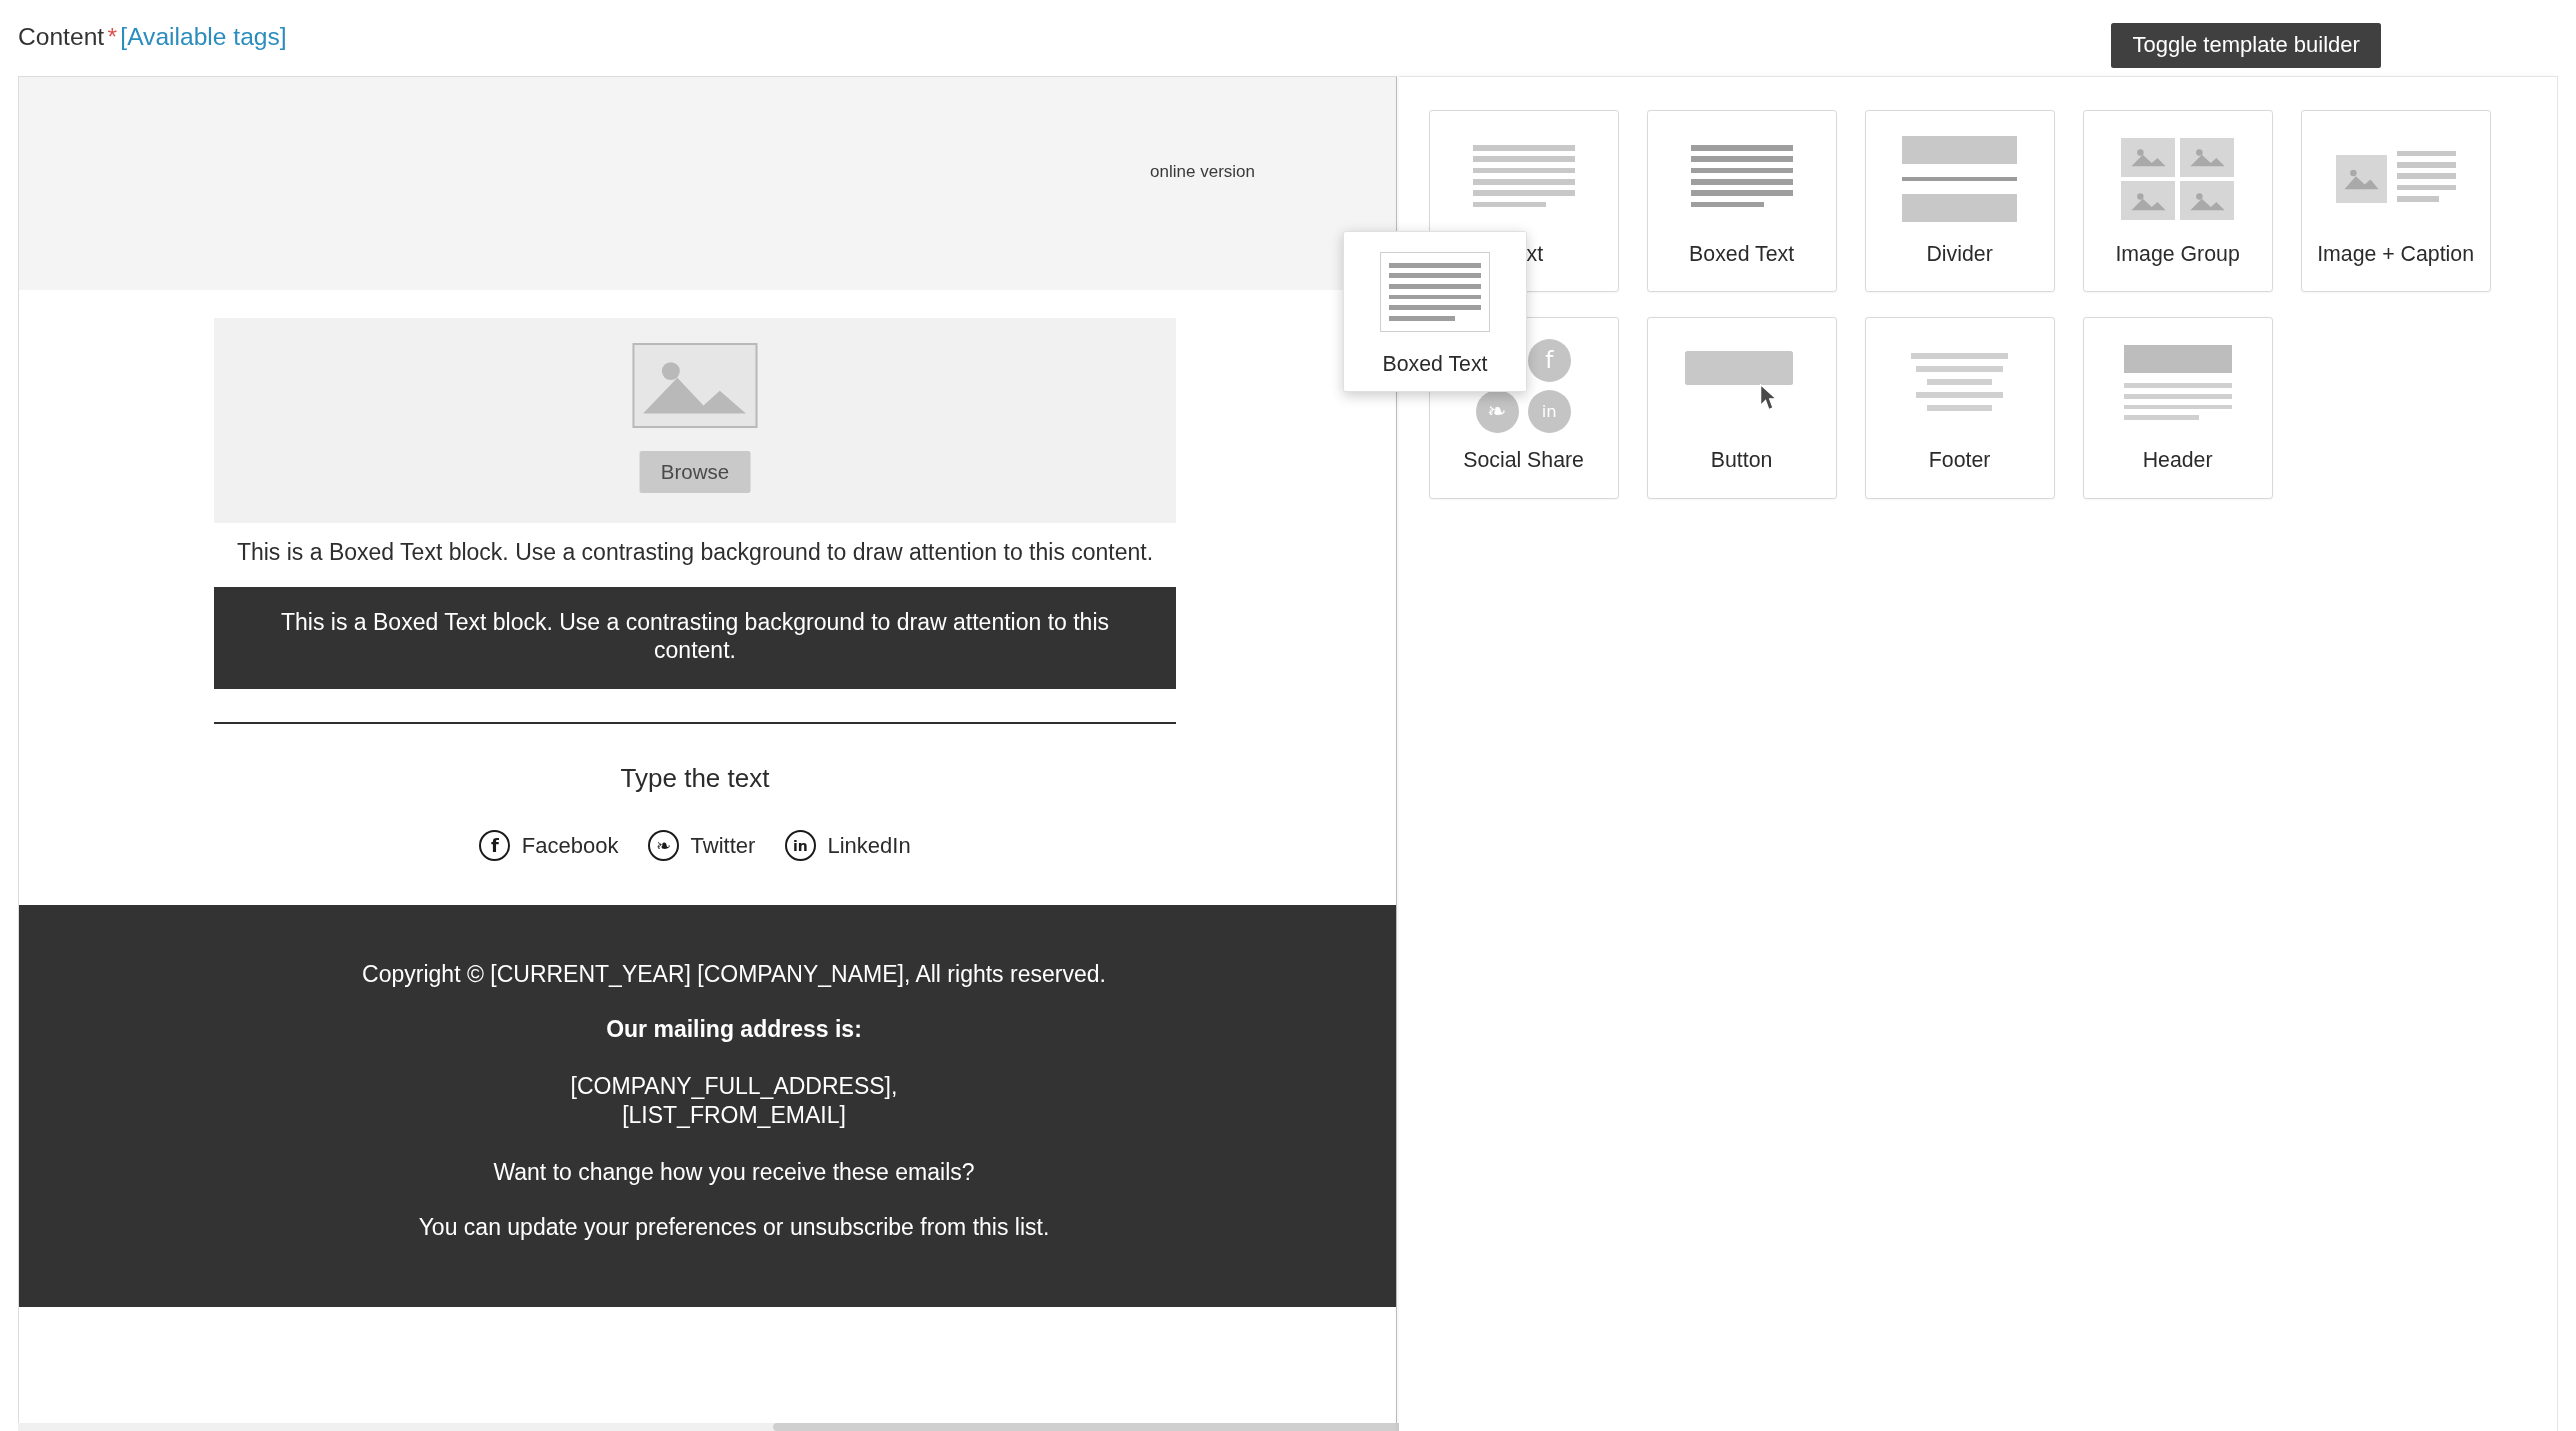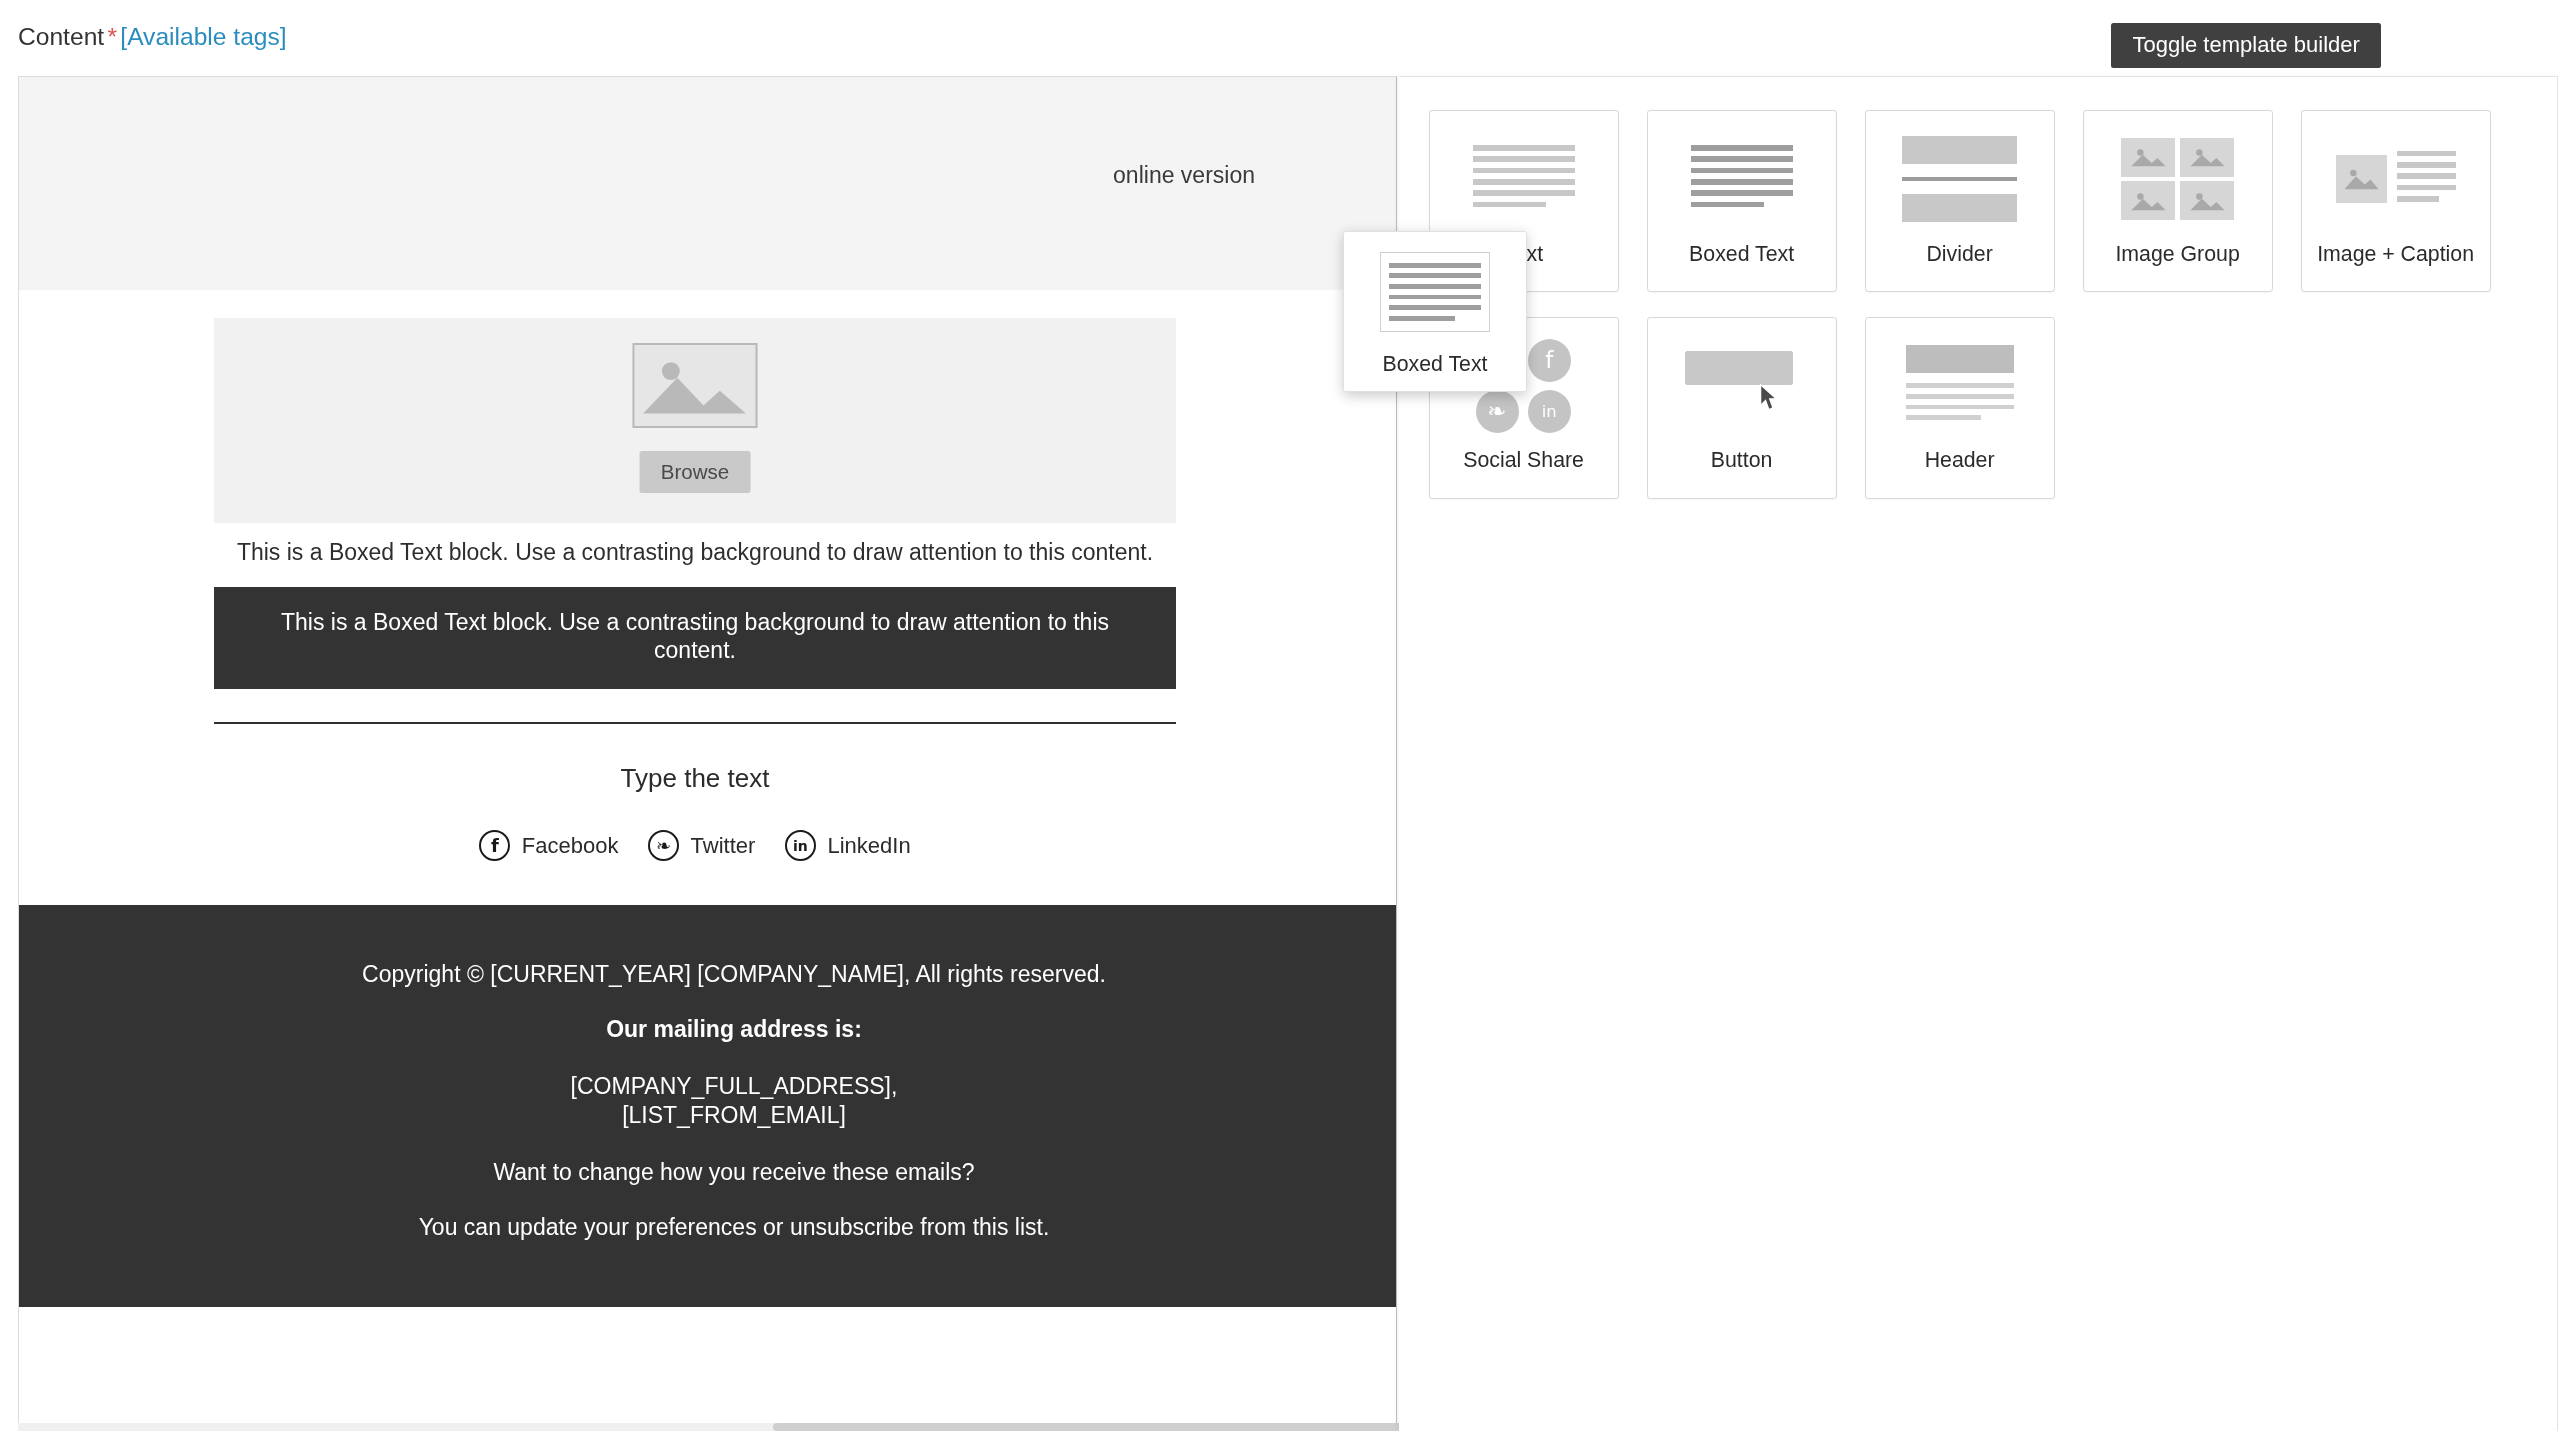--- a/index.html
+++ b/index.html
@@ -51,21 +51,21 @@
     border-left: none;
     box-shadow: -1.6px 0 4.9px rgba(0,0,0,0.05);
   }
 
   
   .email-head {
     height: 213px; background: #f4f4f4; position: relative;
   }
   .online-version {
     position: absolute; right: 141px; top: 85px;
-    font-size: 23px; color: #3a3a3a;
+    font-size: 17px; color: #3a3a3a;
   }
   .email-body { background: #ffffff; padding: 0; position: relative; }
 
   .img-block {
     margin: 28px 220px 0 195px;
     height: 205px; background: #f1f1f1;
     position: relative;
   }
   .img-placeholder {
     position: absolute; left: 50%; top: 24.6px; transform: translateX(-50%);
@@ -415,20 +415,32 @@
         <div class="buttonthumb">
           <div class="btn"></div>
           <svg class="cursor-icon" width="21.3" height="28" viewBox="0 0 26 34">
             <path d="M2 1 L2 26 L8 20 L12 31 L17 29 L13 18 L21 18 Z" fill="#4a4a4a" stroke="#ffffff" stroke-width="1.5"></path>
           </svg>
         </div>
       </div>
       <div class="blabel">Button</div>
     </div>
 
+    <div class="bcard">
+      <div class="thumb">
+        <div class="footerthumb">
+          <div class="ln w90"></div>
+            <div class="ln w80"></div>
+          <div class="ln w60"></div>
+            <div class="ln w80"></div>
+          <div class="ln w60"></div>
+        </div>
+      </div>
+      <div class="blabel">Footer</div>
+    </div>
 
     <div class="bcard">
       <div class="thumb">
         <div class="headerthumb">
           <div class="bar"></div>
           <div class="ln"></div>
             <div class="ln"></div>
           <div class="ln"></div>
             <div class="ln short"></div>
         </div>

